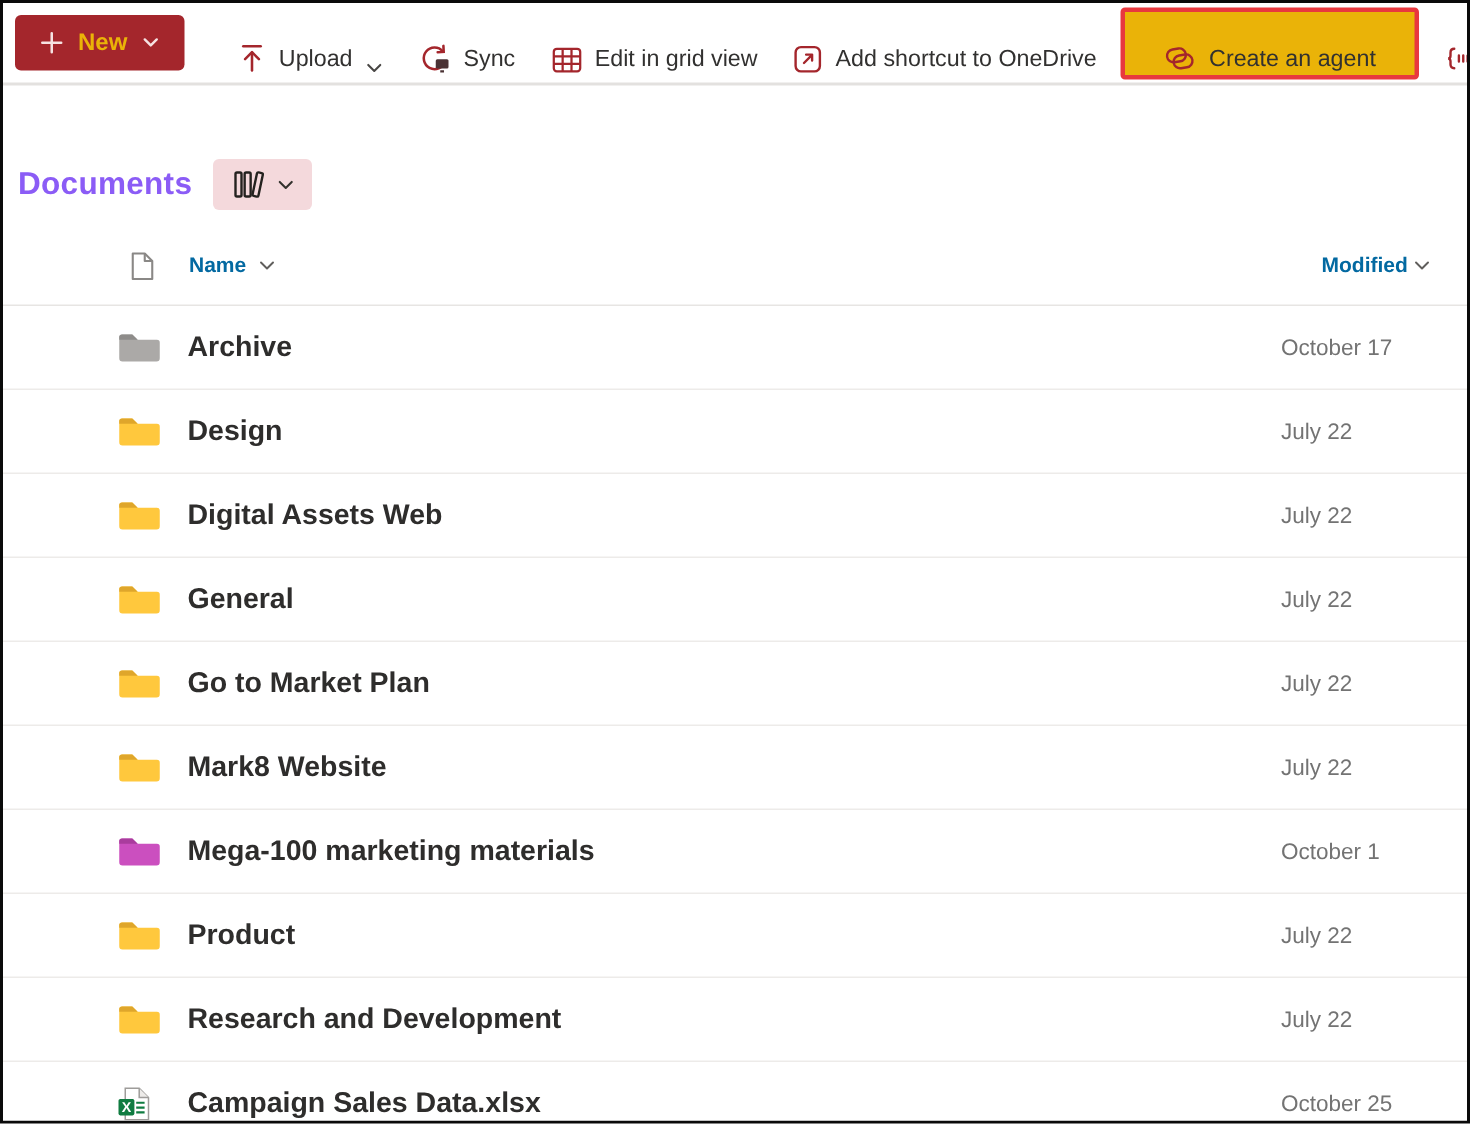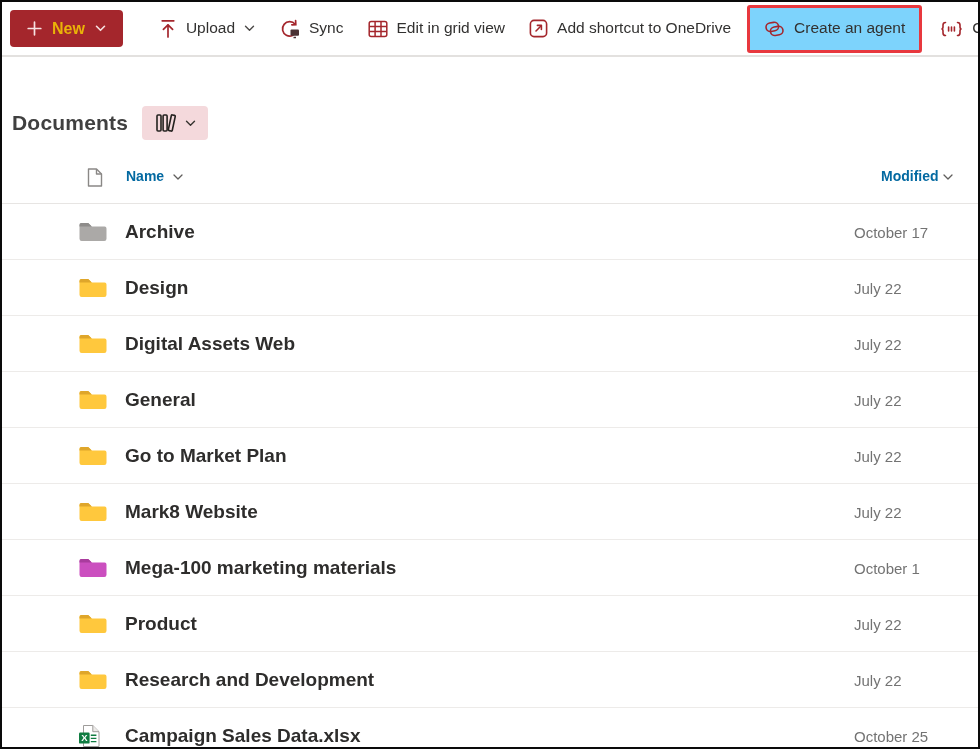--- a/index.html
+++ b/index.html
@@ -18,34 +18,34 @@
     display:flex;align-items:center;height:53px;padding-left:8px;
     white-space:nowrap;width:1100px;
   }
   .toolbar > *{flex-shrink:0;}
   .btn-new{
     background:#A4262C;color:#eab308;border-radius:4px;height:37px;
     display:flex;align-items:center;gap:10px;padding:0 17px;
     font-weight:700;font-size:16px;margin-right:24px;
   }
   .tb-item{
-    display:flex;align-items:center;gap:9px;font-size:15.5px;color:#323130;
+    display:flex;align-items:flex-end;gap:9px;font-size:15.5px;color:#323130;
     padding:0 12px;height:40px;
   }
   .tb-item .lbl{margin-top:-1px;}
   .ic{display:inline-flex;align-items:center;justify-content:center;}
   .agent-highlight{
     border:3px solid #E8383E;border-radius:3px;margin:0 4px;
-    display:flex;align-items:center;padding:1px 2px;background:#7dd3fc;
+    display:flex;align-items:center;padding:1px 14px;background:#eab308;
   }
   .toolbar-divider{height:2px;background:#E3E1DF;width:976px;}
 
   
   .header-row{display:flex;align-items:center;gap:14px;margin:48px 0 0 10px;height:36px;}
-  .page-title{font-size:21px;font-weight:700;color:#404040;letter-spacing:.2px;}
+  .page-title{font-size:21px;font-weight:700;color:#8b5cf6;letter-spacing:.2px;}
   .view-btn{
     background:#F4D9DC;border-radius:4px;height:34px;min-width:66px;
     display:flex;align-items:center;justify-content:center;gap:9px;padding:0 11px;
   }
 
   
   .table{margin-top:10px;}
   .thead{
     position:relative;height:52px;border-bottom:1px solid #E7E5E3;
     font-size:14px;font-weight:700;color:#0369a1;

